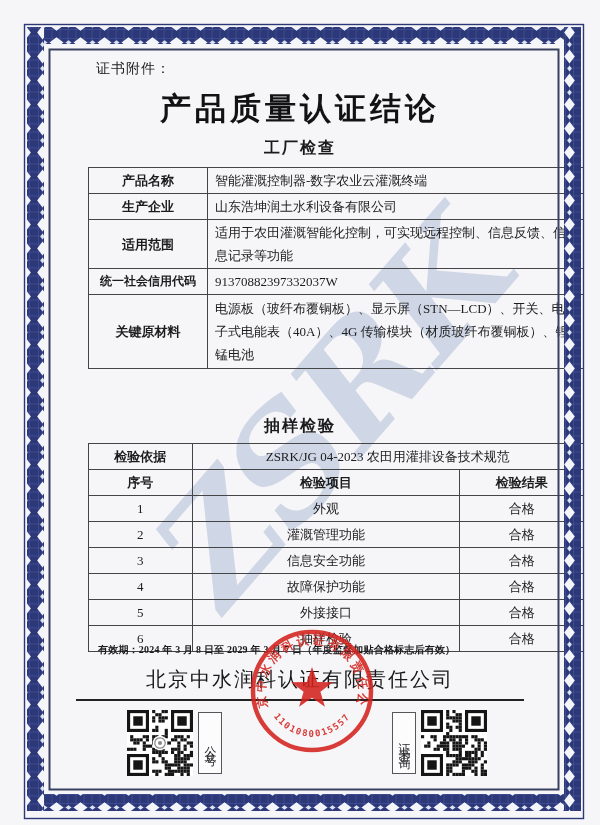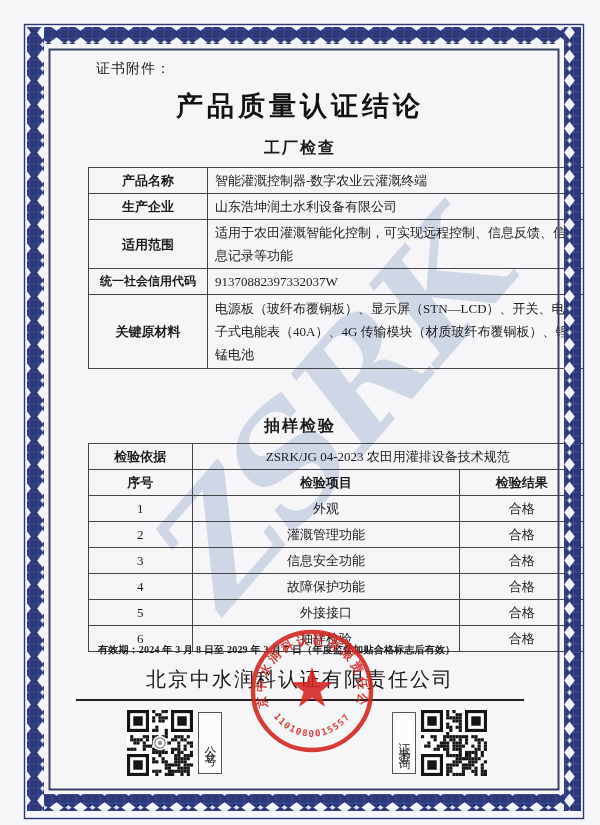--- a/index.html
+++ b/index.html
@@ -18,21 +18,21 @@
     font-size:148px;line-height:1;letter-spacing:-4px;
     color:rgba(152,171,205,0.42);
     transform:rotate(-49deg);transform-origin:center center;
     user-select:none;
   }
   .content{position:absolute;inset:0;z-index:2;border-radius:27px;}
   .attachment{position:absolute;left:96px;top:60px;font-size:14px;letter-spacing:1px;}
   .title{
     position:absolute;left:0;top:88px;width:600px;margin:0;text-align:center;
     font-family:"Liberation Sans","DejaVu Sans",sans-serif;
-    font-size:27px;font-weight:bold;letter-spacing:4px;color:#121214;
+    font-size:31px;font-weight:bold;letter-spacing:4px;color:#121214;
   }
   .sec-heading{
     position:absolute;width:600px;left:0;margin:0;text-align:center;
     font-size:16px;font-weight:bold;letter-spacing:2px;color:#1a1a1c;
   }
   .sec1{top:138px;}
   .sec2{top:416px;}
   table.cert{
     position:absolute;left:88px;width:496px;border-collapse:collapse;table-layout:fixed;
     font-size:13px;

